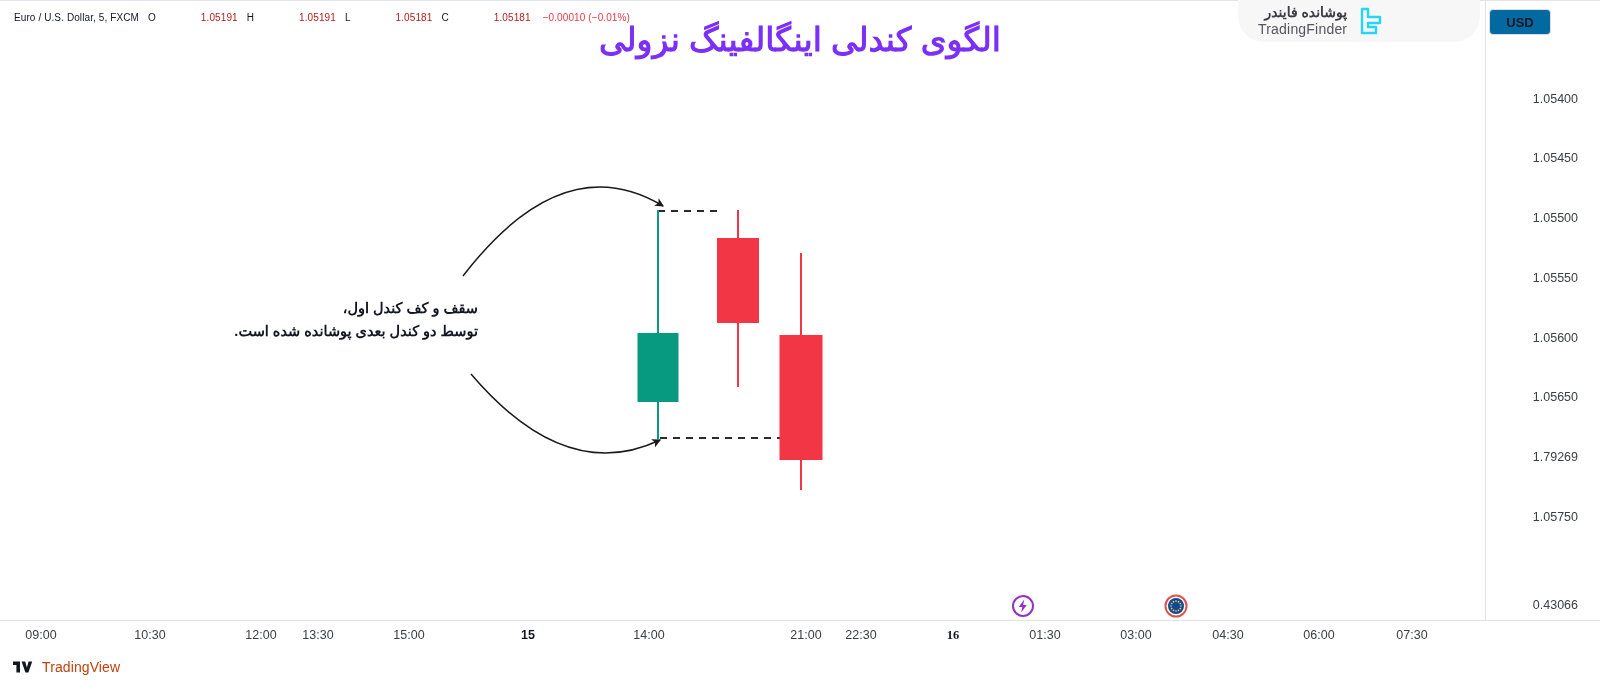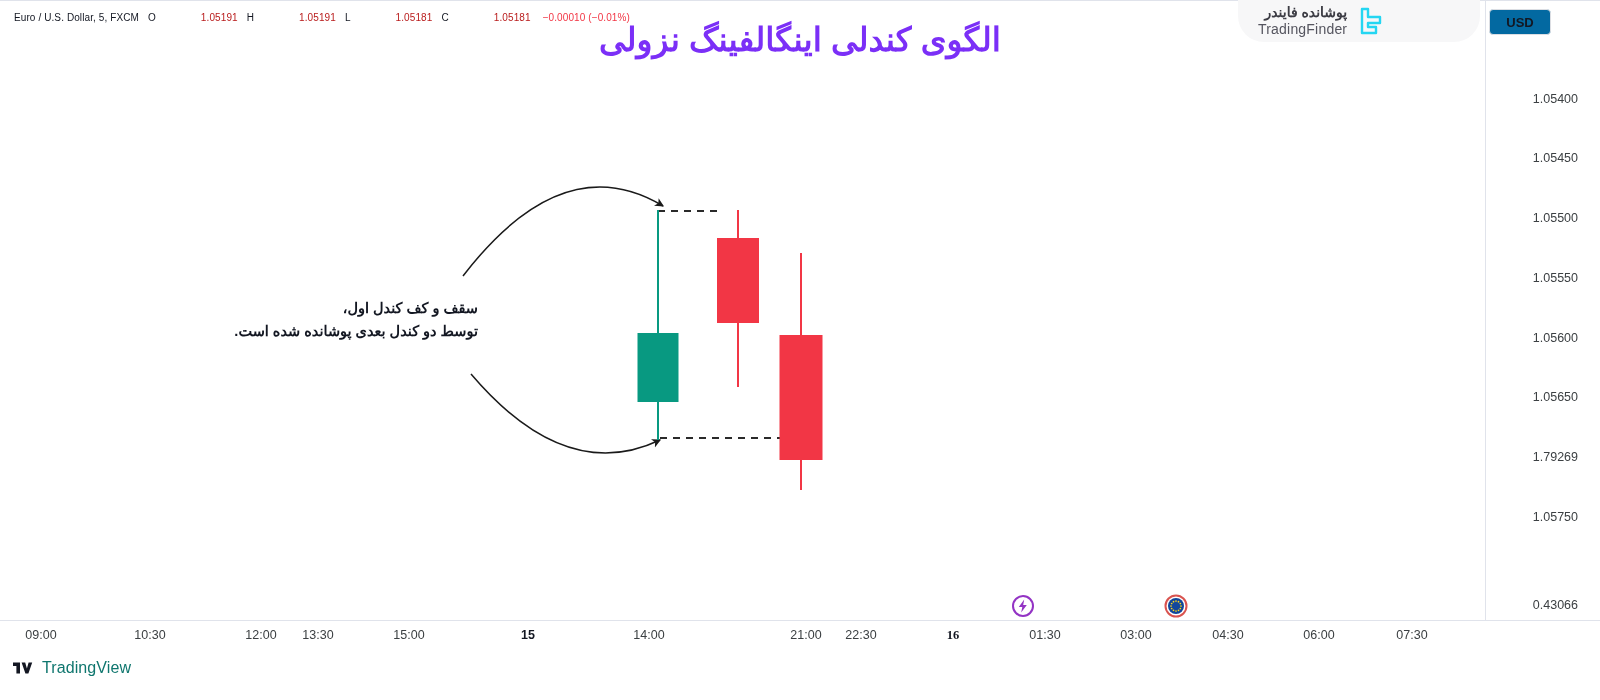--- a/index.html
+++ b/index.html
@@ -130,21 +130,21 @@
     transform: translate(-50%, -50%);
     width: 24px; height: 24px;
   }
 
   
   .tv-footer {
     position: absolute; left: 13px; top: 659px;
     display: flex; align-items: center; gap: 7px;
   }
   .tv-footer-text {
-    font-size: 16px; color: #0f766e; letter-spacing: 0.1px;
+    font-size: 14px; color: #c2410c; letter-spacing: 0.1px;
   }
 </style>
 </head>
 <body>
 
 <div id="app">
 
   <div class="top-hairline"></div>
 
   <div class="legend">

